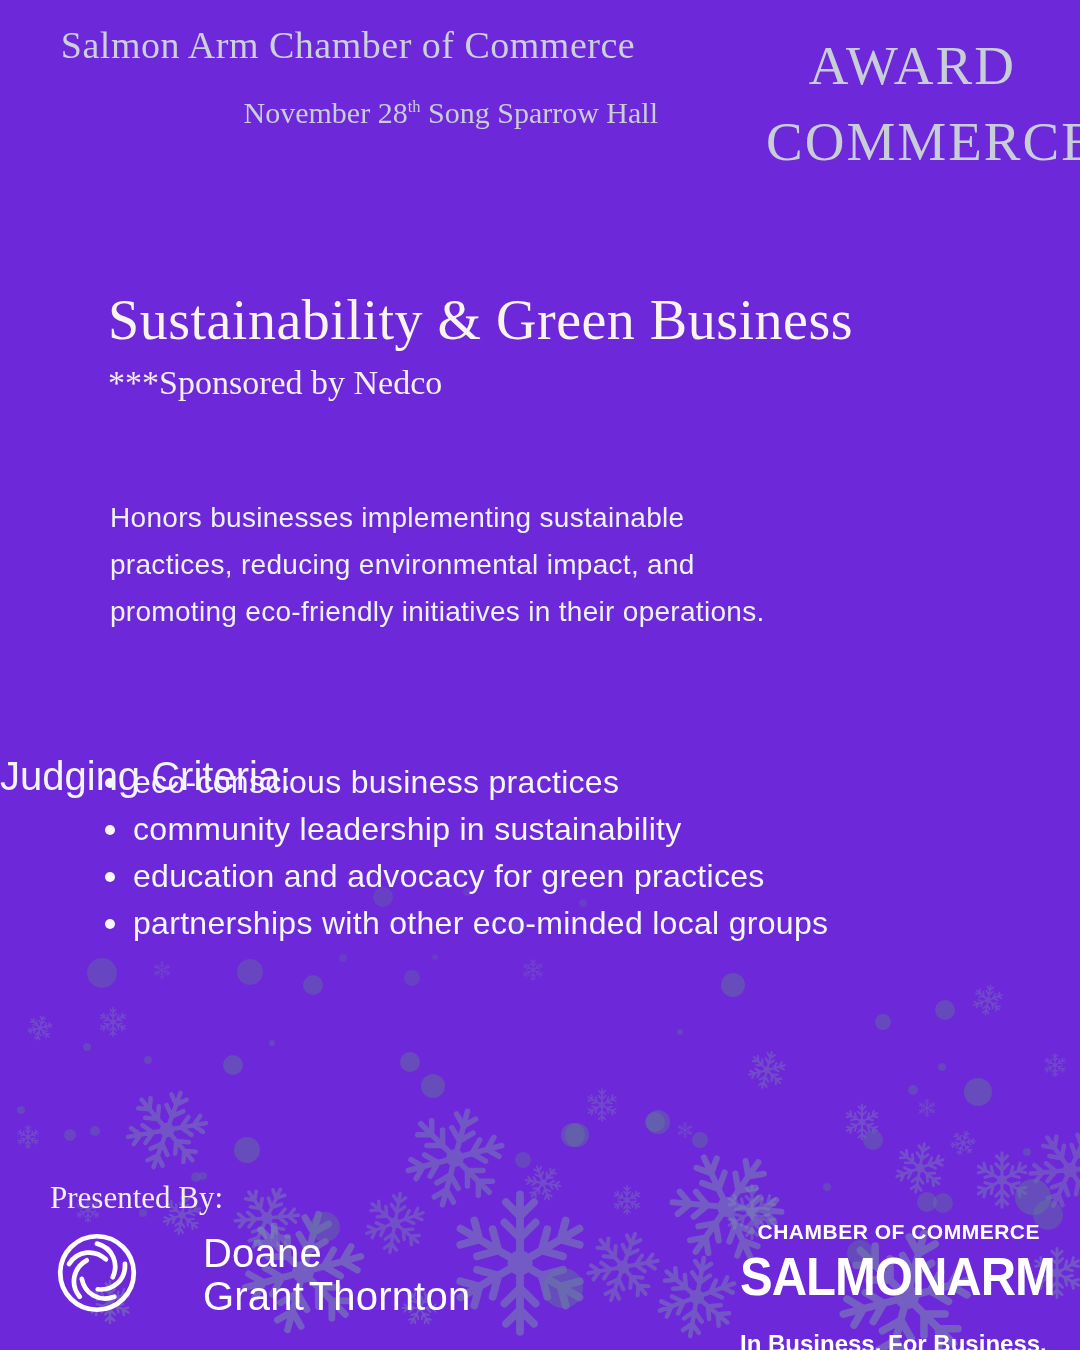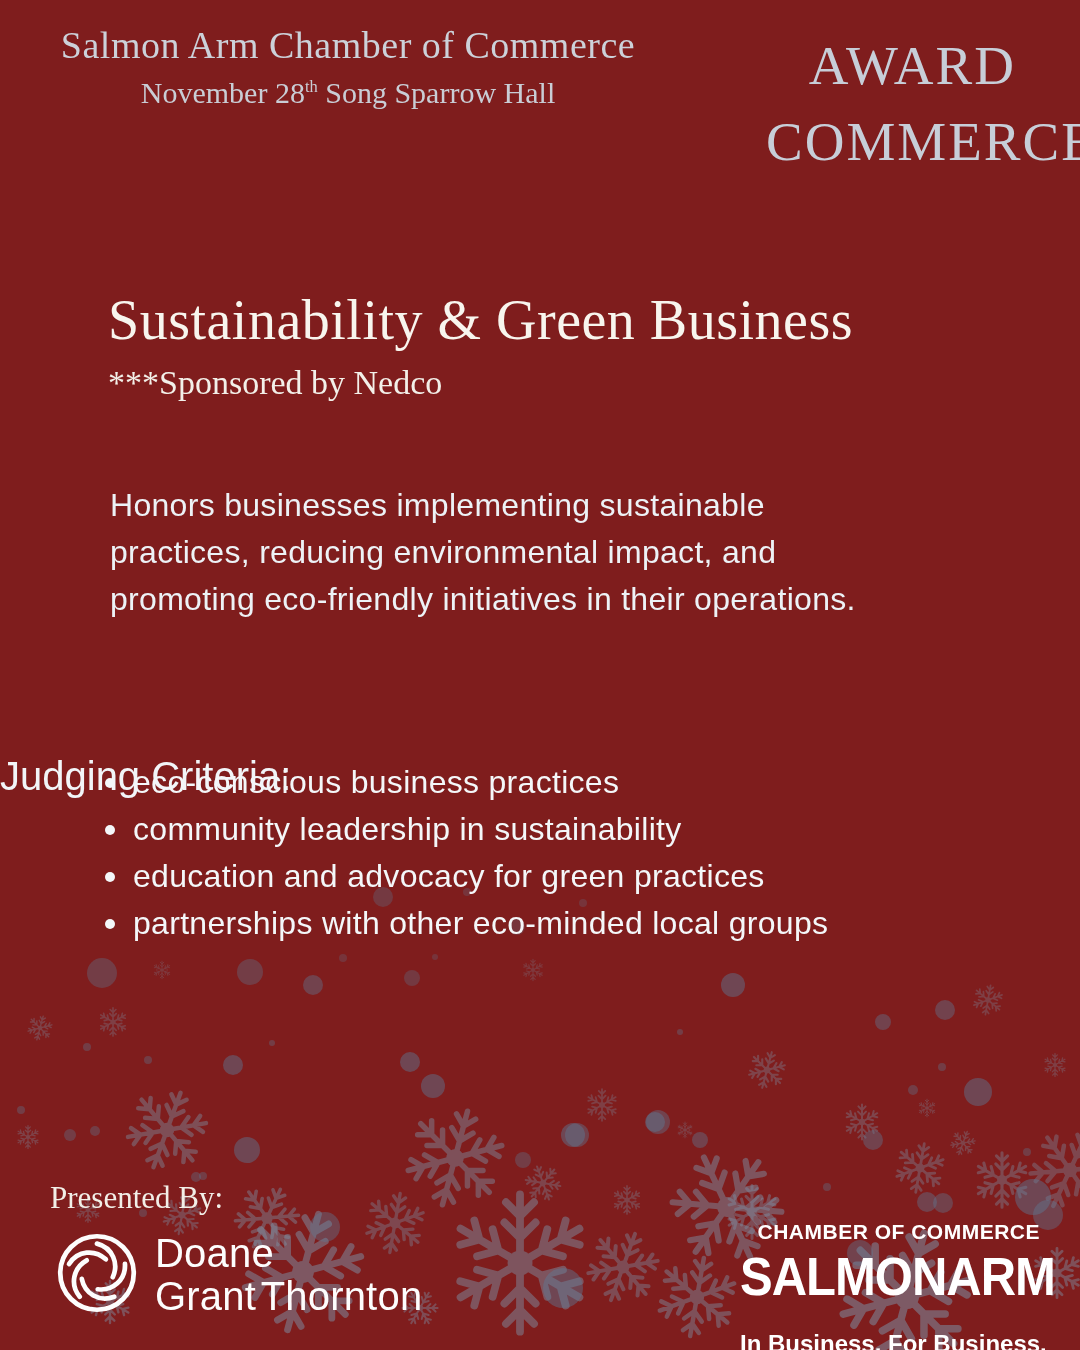--- a/index.html
+++ b/index.html
@@ -1,19 +1,19 @@
 <!DOCTYPE html>
 <html><head>
 <meta charset="utf-8">
 <style>
   * { margin:0; padding:0; box-sizing:border-box; }
   html,body { background:#0b1c2e; }
   .canvas {
     position:relative; width:1080px; height:1350px;
-    background:#7f1d1d; overflow:hidden;
+    background:#6d28d9; overflow:hidden;
     font-family:"Liberation Sans","DejaVu Sans",sans-serif;
   }
   
   .decor { position:absolute; inset:0; pointer-events:none; }
   .flake { color:#7d97ad; }
   
   .top-left {
     position:absolute; left:38px; top:24px; width:620px;
     text-align:center;
   }
@@ -21,42 +21,42 @@
     font-family:"Liberation Serif","DejaVu Serif",serif;
     font-size:38px; line-height:1.15; color:#ccd1d9; letter-spacing:.5px;
   }
   .script {
     font-family:"DejaVu Serif","Liberation Serif",serif;
     font-style:italic; font-size:41px; line-height:1.15;
     color:#c6cbd5; margin-top:7px; letter-spacing:1px;
   }
   .date {
     font-family:"Liberation Serif","DejaVu Serif",serif;
-    font-size:30px; line-height:1.2; color:#c9cdd5; margin-top:7px;
+    font-size:30px; line-height:1.2; color:#c9cdd5; margin-top:27px;text-align:right;
   }
   .date sup { font-size:.55em; }
   .badge {
     position:absolute; right:64px; top:28px; width:250px; text-align:right;
     font-family:"Liberation Serif","DejaVu Serif",serif;
     font-size:55px; line-height:1.38; color:#c7ced8; letter-spacing:2px;
   }
   
   .title {
     position:absolute; left:108px; top:288px;
     font-family:Liberation Serif, serif; font-weight:400;
     font-size:56px; color:#f8f5ee; letter-spacing:.5px;
   }
   .sponsor {
     position:absolute; left:108px; top:364px;
     font-family:"Liberation Serif","DejaVu Serif",serif;
     font-size:34px; color:#f3f0e9;
   }
   .desc {
-    position:absolute; left:110px; top:482px;
-    font-size:32px; line-height:47px; color:#edf2f6; letter-spacing:.3px;
+    position:absolute; left:110px; top:494px;
+    font-size:28px; line-height:47px; color:#edf2f6; letter-spacing:.3px;
   }
   .criteria-heading {
     position:absolute; left:0; right:0; top:754px; text-align:left;
     font-size:40px; color:#f2f5f8;
   }
   .criteria {
     position:absolute; left:96px; top:759px; list-style:none;
     font-size:32px; line-height:47px; color:#f4f7f9; letter-spacing:.3px;
   }
   .criteria li { position:relative; padding-left:37px; }
@@ -67,21 +67,21 @@
   
   .presented {
     position:absolute; left:50px; top:1180px;
     font-family:"Liberation Serif","DejaVu Serif",serif;
     font-size:31px; color:#f2efe8;
   }
   .dgt {
     position:absolute; left:55px; top:1231px;
     display:flex; align-items:center; gap:16px; color:#fdfdfd;
   }
-  .dgt-text { font-size:40px; line-height:1.08; letter-spacing:.2px; }
+  .dgt-text { font-size:40px; line-height:1.08; letter-spacing:.2px;margin-left:48px; }
   .dgt-line2 { word-spacing:-6px; }
   .chamber {
     position:absolute; right:40px; top:1220px; width:300px;
     text-align:right; color:#ffffff;
   }
   .ch-top { font-size:21px; font-weight:700; letter-spacing:.5px; white-space:nowrap; }
   .ch-name {
     font-size:49px; font-weight:700; letter-spacing:-1px; margin-top:1px;
     transform:scaleY(1.1); transform-origin:center top; white-space:nowrap;
   }

